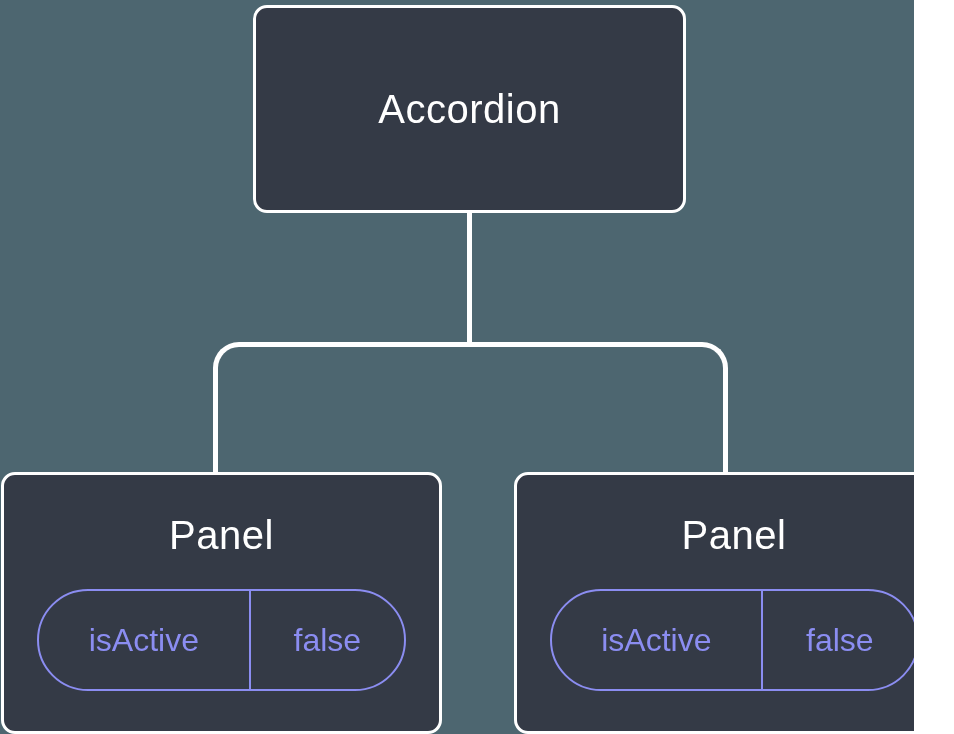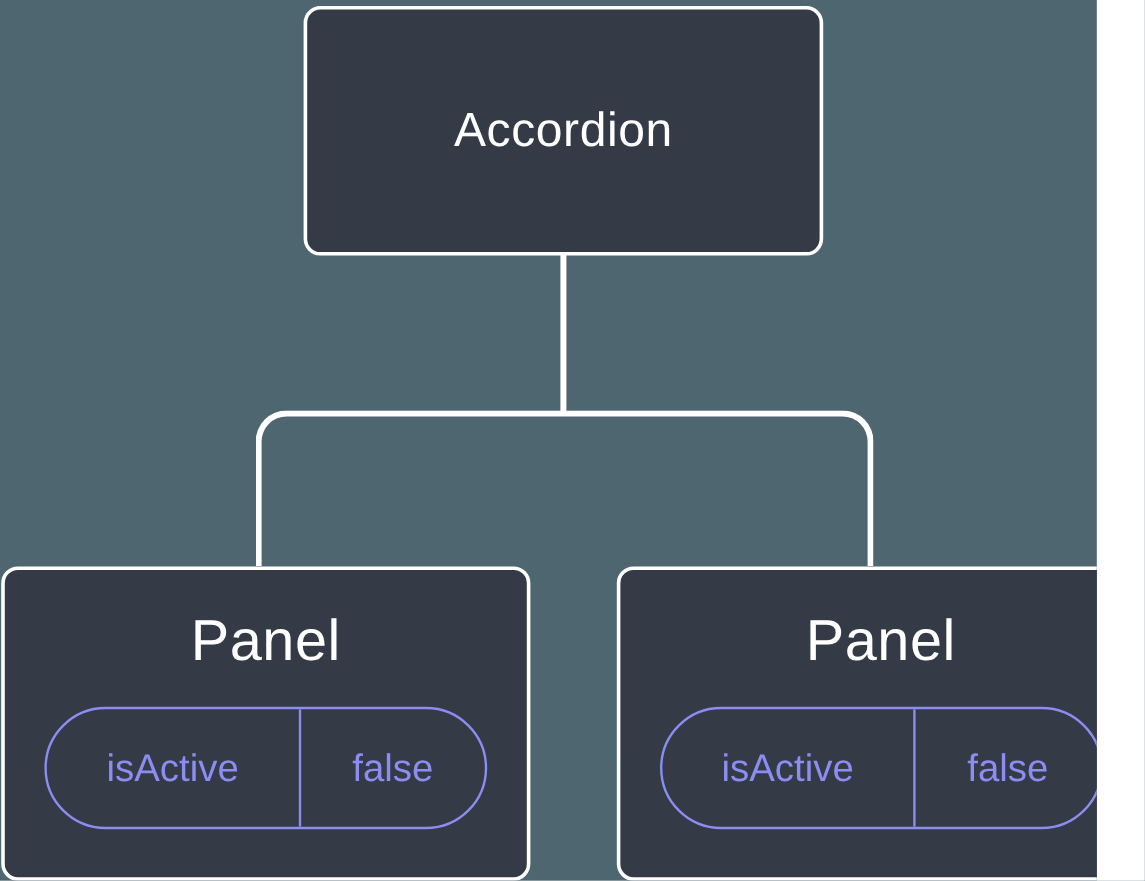--- a/index.html
+++ b/index.html
@@ -69,21 +69,21 @@
     top: 472px;
     height: 262px;
     display: flex;
     flex-direction: column;
     align-items: center;
   }
   .node-panel-left  { left: 1px;   width: 441px; }
   .node-panel-right { left: 514px; width: 440px; }
   .panel-title {
     margin-top: 36px;
-    font-size: 48px;
+    font-size: 40px;
     font-weight: 500;
     line-height: 48px;
     letter-spacing: 0.5px;
     color: var(--node-text);
   }
   .state-pill {
     margin-top: 30px;
     width: 369px;
     height: 102px;
     border: 2px solid var(--state-accent);

